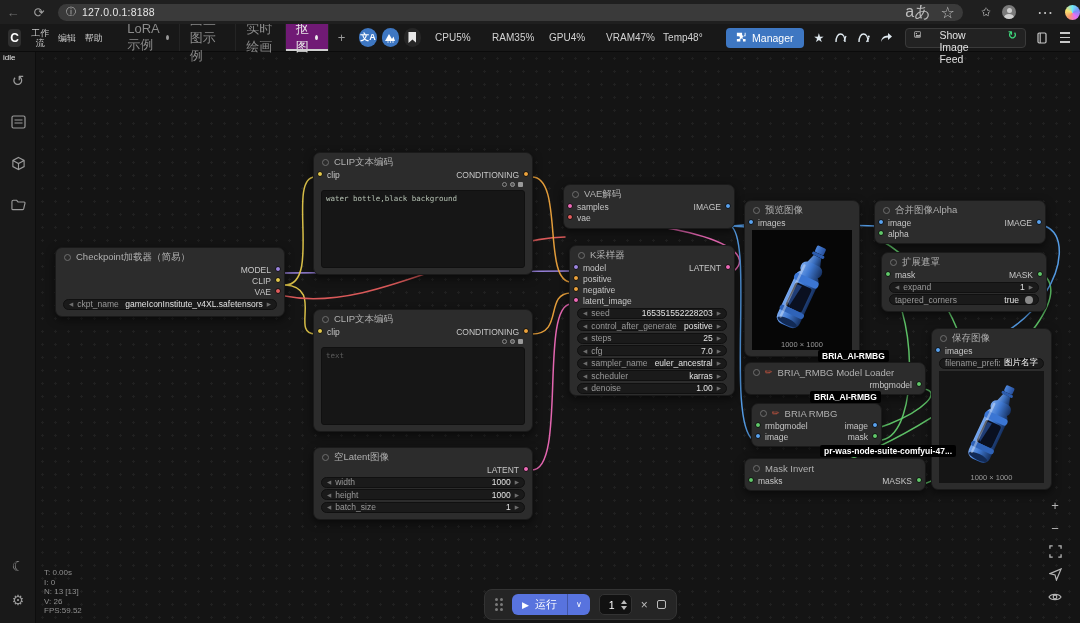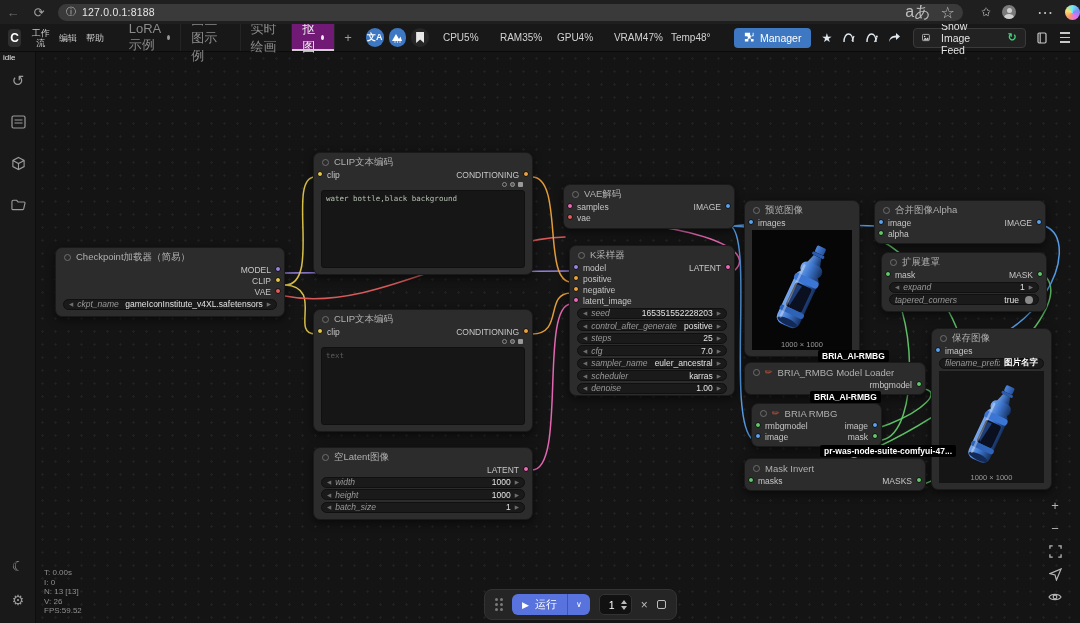--- a/index.html
+++ b/index.html
@@ -33,21 +33,21 @@
   .tab.active .tdot { background:#ececec; }
   .tab-add { color:#9a9a9a; font-size:13px; padding:0 9px; display:flex; align-items:center; }
   .sqbtn { width:24px; height:19px; border-radius:9px; display:flex; align-items:center; justify-content:center; margin-left:5px; }
   .sqbtn.blue { background:#3e77c2; color:#fff; font-size:9px; font-weight:bold; }
   .sqbtn.dark { background:#262626; }
   .bookmark-shape { width:8px; height:11px; background:#e8e8e8; clip-path:polygon(0 0,100% 0,100% 100%,50% 68%,0 100%); }
   .stats { display:flex; gap:0; margin-left:14px; }
   .stat { color:#d2d2d2; font-size:10px; width:57px; text-align:left; }
   .manager-btn { display:flex; align-items:center; gap:5px; background:#3e77c2; color:#fff; font-size:10.5px; border-radius:4px; height:20px; padding:0 10px; margin-left:6px; }
   .mb-ic { color:#dfe8ef; margin-left:10px; display:flex; align-items:center; }
-  .feed-btn { display:flex; align-items:center; gap:11px; border:1px solid #3a3a3a; background:#222; border-radius:4px; height:20px; padding:0 8px; margin-left:12px; color:#e3e3e3; font-size:10.5px; }
+  .feed-btn { display:flex; gap:18px; border:1px solid #3a3a3a; background:#222; border-radius:4px; height:20px; padding:0 8px; margin-left:12px; color:#e3e3e3; font-size:10.5px; }
   .feed-refresh { color:#3fd97c; font-size:11px; font-weight:bold; }
   .hamburger { width:14px; display:flex; flex-direction:column; gap:3px; margin:0 10px 0 12px; }
   .hamburger i { display:block; height:1.5px; background:#c9c9c9; }
 
   .idle-label { position:absolute; left:3px; top:53px; color:#e8e8e8; font-size:8px; z-index:18; }
 
   
   .sidebar { position:absolute; left:0; top:52px; width:36px; height:571px; background:#191919; border-right:1px solid #0d0d0d; z-index:15; }
   .side-ic { width:36px; height:34px; display:flex; align-items:center; justify-content:center; color:#9a9a9a; }
   .side-ic svg { stroke:#9a9a9a; }
@@ -70,21 +70,21 @@
   .prow { position:relative; height:11px; display:flex; align-items:center; }
   .dot { position:absolute; width:6px; height:6px; border-radius:50%; border:1px solid #101010; top:2px; }
   .dot.in { left:3px; } .dot.out { right:3px; }
   .plabel.in { margin-left:13px; }
   .plabel.out { margin-left:auto; margin-right:13px; }
   .c-model { background:#9c85e0; } .c-clip { background:#e3c84b; } .c-vae { background:#e45d5d; }
   .c-cond  { background:#eda33c; } .c-latent { background:#ee6ab8; } .c-image { background:#59a3f0; }
   .c-mask  { background:#61c96a; }
   .wid { height:11px; margin:1.5px 7px; background:#1a1a1a; border:1px solid #101010; border-radius:6px; display:flex; align-items:center; padding:0 5px; gap:4px; }
   .warr { color:#6e6e6e; font-size:5.5px; }
-  .wname { color:#999; flex:1; white-space:nowrap; overflow:hidden;font-style:italic; }
+  .wname { color:#999; flex:1; white-space:nowrap; overflow:hidden; }
   .wval { color:#e2e2e2; text-align:right; white-space:nowrap; }
   .knob { width:8px; height:8px; border-radius:50%; background:#8a8a8a; margin-left:2px; }
   .tctrl { display:flex; justify-content:flex-end; gap:3px; padding:0 9px; height:8px; align-items:center; }
   .tctrl span { display:block; }
   .ring { width:5px; height:5px; border:1px solid #8a8a8a; border-radius:50%; }
   .target { width:5px; height:5px; border:1px solid #9a9a9a; border-radius:50%; background:#555; }
   .sq { width:5px; height:5px; background:#9a9a9a; border-radius:1px; }
   .ta { margin:2px 7px 6px 7px; background:#161616; border:1px solid #101010; border-radius:3px; height:78px; padding:3px 4px; font-family:"DejaVu Sans Mono",monospace; font-size:7.5px; color:#b4c0b2; overflow:hidden; }
   .ta.dim { color:#5b5b5b; }
   .imgpanel { position:relative; margin:2px 7px 6px 7px; background:#060606; display:flex; align-items:center; justify-content:center; overflow:hidden; }
@@ -586,21 +586,21 @@
     <div class="ntitle">
         <span class="ndot"></span>
         <span>保存图像</span>
       </div>
     <div class="prow">
         <span class="dot in c-image"></span>
         <span class="plabel in">images</span>
       </div>
     <div class="wid">
         <span class="wname">filename_prefix</span>
-        <span class="wval" style="color:#fff;font-weight:bold">图片名字</span>
+        <span class="wval" style="color:#fff;font-weight:normal">图片名字</span>
       </div>
     <div class="imgpanel lighter" style="height:112px">
       <svg width="46" height="92" viewBox="0 0 60 120" style="transform:rotate(25deg)">
           <use href="#bottle"></use>
         </svg>
       <div class="imgcap">1000 × 1000</div>
     </div>
   </div>
 
   <div class="badge" style="left:818px;top:350px">BRIA_AI-RMBG</div>

